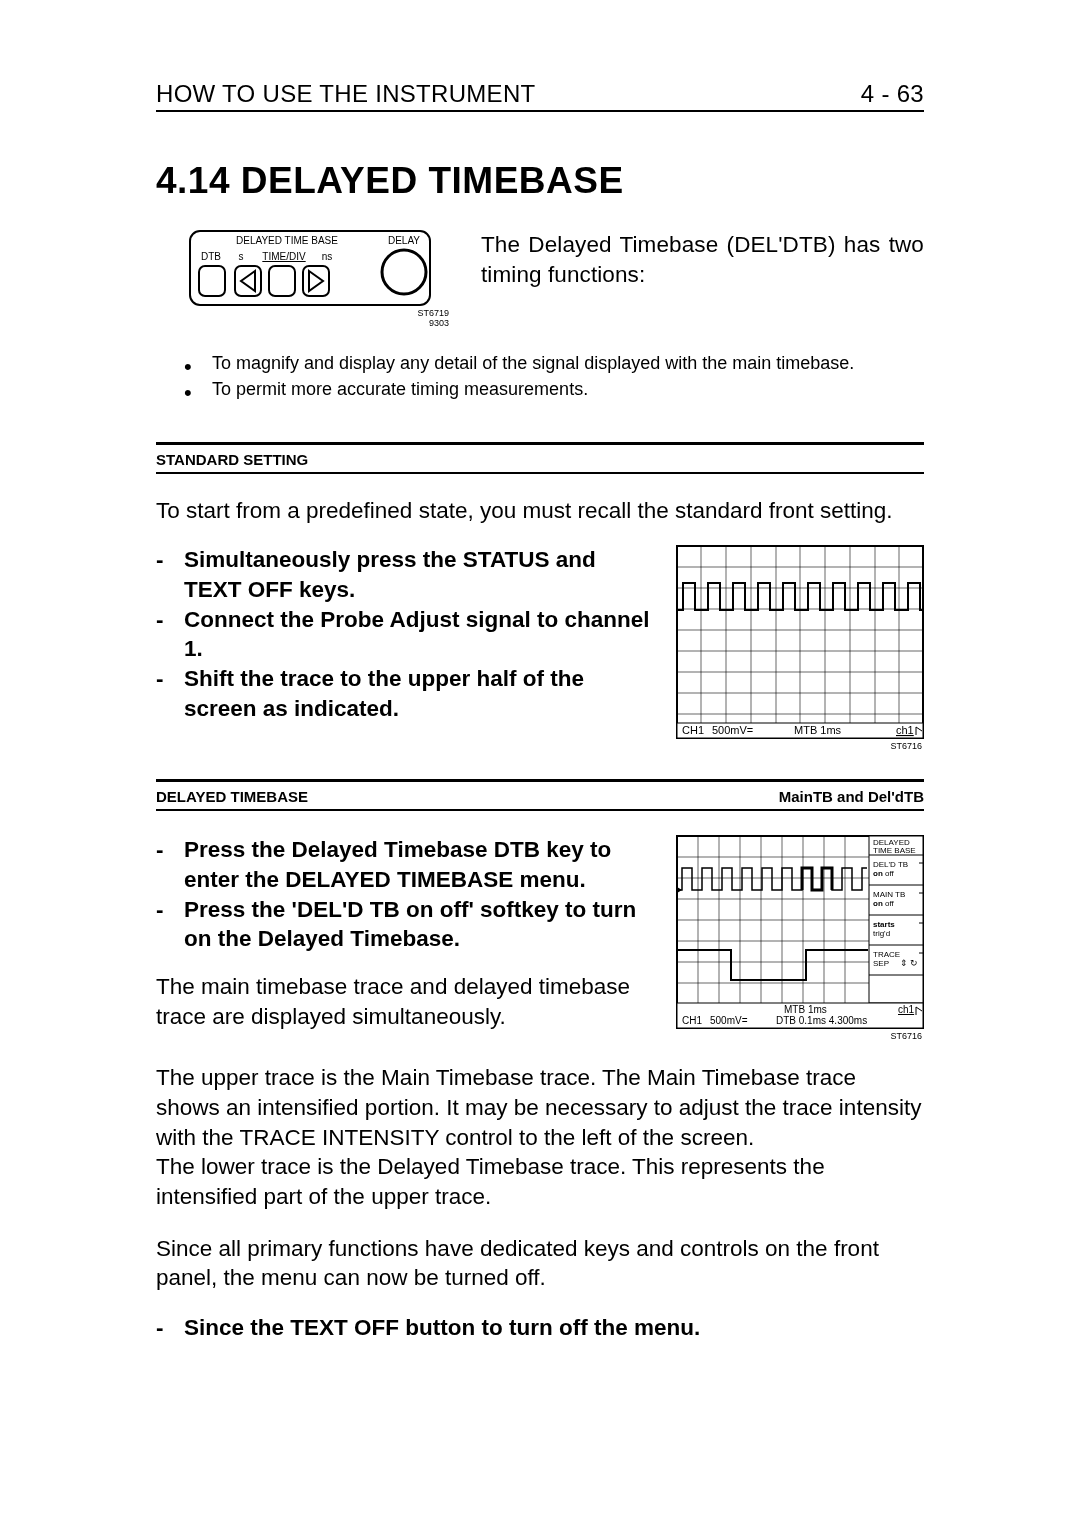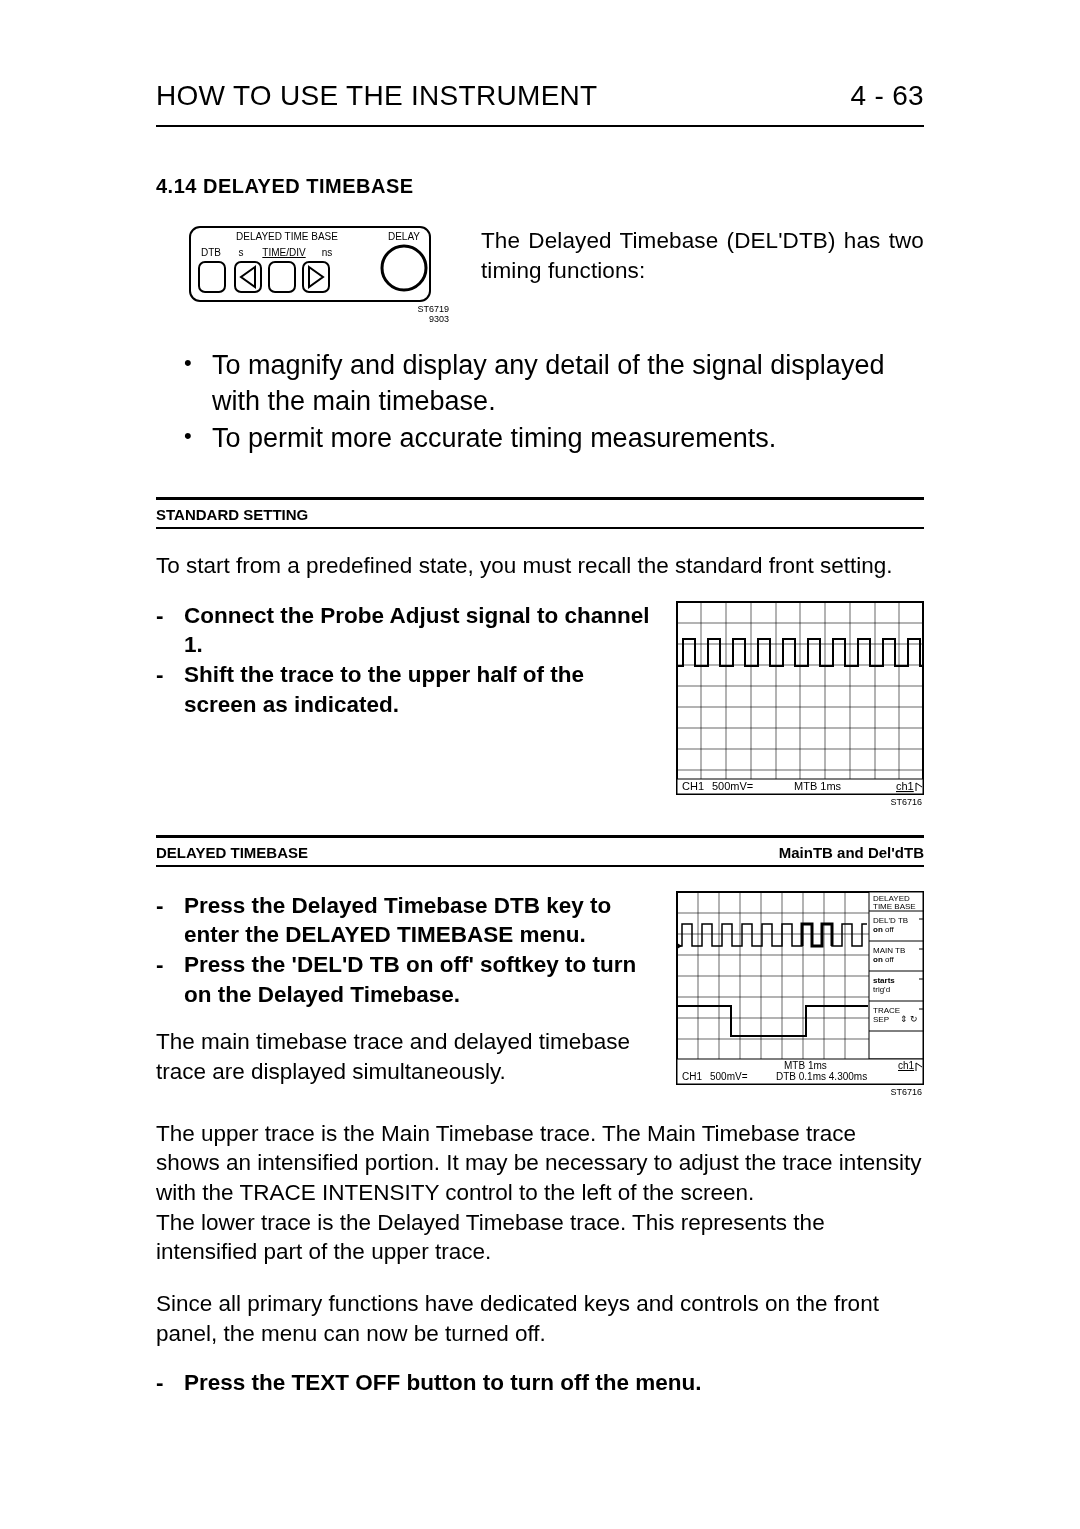--- a/index.html
+++ b/index.html
@@ -13,29 +13,29 @@
   .page {
     box-sizing: border-box;
     width: 1080px;
     min-height: 1529px;
     padding: 80px 156px 80px 156px;
     position: relative;
   }
   .header-row {
     display: flex;
     justify-content: space-between;
-    font-size: 28px;
+    font-size: 24px;
     letter-spacing: 0.3px;
     border-bottom: 2px solid #000;
-    padding-bottom: 13px;
+    padding-bottom: 2px;
     margin-bottom: 48px;
     gap: 25px;
   }
   h1.section-title {
-    font-size: 20px;
+    font-size: 37px;
     font-weight: bold;
     letter-spacing: 0.5px;
     margin: 0 0 28px 0;
   }
   .intro-block {
     display: flex;
     gap: 28px;
     margin-bottom: 18px;
   }
   .panel-diagram {
@@ -50,21 +50,21 @@
     font-size: 22.5px;
     letter-spacing: 0.1px;
     line-height: 1.32;
     text-align: justify;
     flex: 1;
   }
   ul.bullets {
     list-style: none;
     padding: 0 0 0 28px;
     margin: 8px 0 40px 0;
-    font-size: 27px;
+    font-size: 18px;
     line-height: 1.32;
   }
   ul.bullets li {
     position: relative;
     padding-left: 28px;
     margin: 0 0 2px 0;
   }
   ul.bullets li::before {
     content: "•";
     position: absolute;
@@ -189,20 +189,21 @@
     <span>STANDARD SETTING</span>
     <span></span>
   </div>
   <div class="hr-thin"></div>
 
   <p class="para">To start from a predefined state, you must recall the standard front setting.</p>
 
   <div class="two-col">
     <div class="left">
       <ul class="dash">
+        <li>Simultaneously press the STATUS and TEXT OFF keys.</li>
         <li>Connect the Probe Adjust signal to channel 1.</li>
         <li>Shift the trace to the upper half of the screen as indicated.</li>
       </ul>
     </div>
     <div class="right">
       <svg class="screen-svg" width="248" height="194" viewBox="0 0 248 194">
         <rect x="1" y="1" width="246" height="192" fill="none" stroke="#000" stroke-width="2"></rect>
 
         <g stroke="#000" stroke-width="0.6">
           <line x1="1" y1="22" x2="247" y2="22"></line>
@@ -314,16 +315,16 @@
       </svg>
       <div class="fig-caption">ST6716</div>
     </div>
   </div>
 
   <p class="para">The upper trace is the Main Timebase trace. The Main Timebase trace shows an intensified portion. It may be necessary to adjust the trace intensity with the TRACE INTENSITY control to the left of the screen.</p>
   <p class="para" style="margin-top:0">The lower trace is the Delayed Timebase trace. This represents the intensified part of the upper trace.</p>
   <p class="para">Since all primary functions have dedicated keys and controls on the front panel, the menu can now be turned off.</p>
 
   <ul class="dash" style="margin-top:20px">
-    <li>Press the TEXT OFF button to turn off the menu.</li>
+    <li>Since the TEXT OFF button to turn off the menu.</li>
   </ul>
 
 </div>
 
 </body></html>

